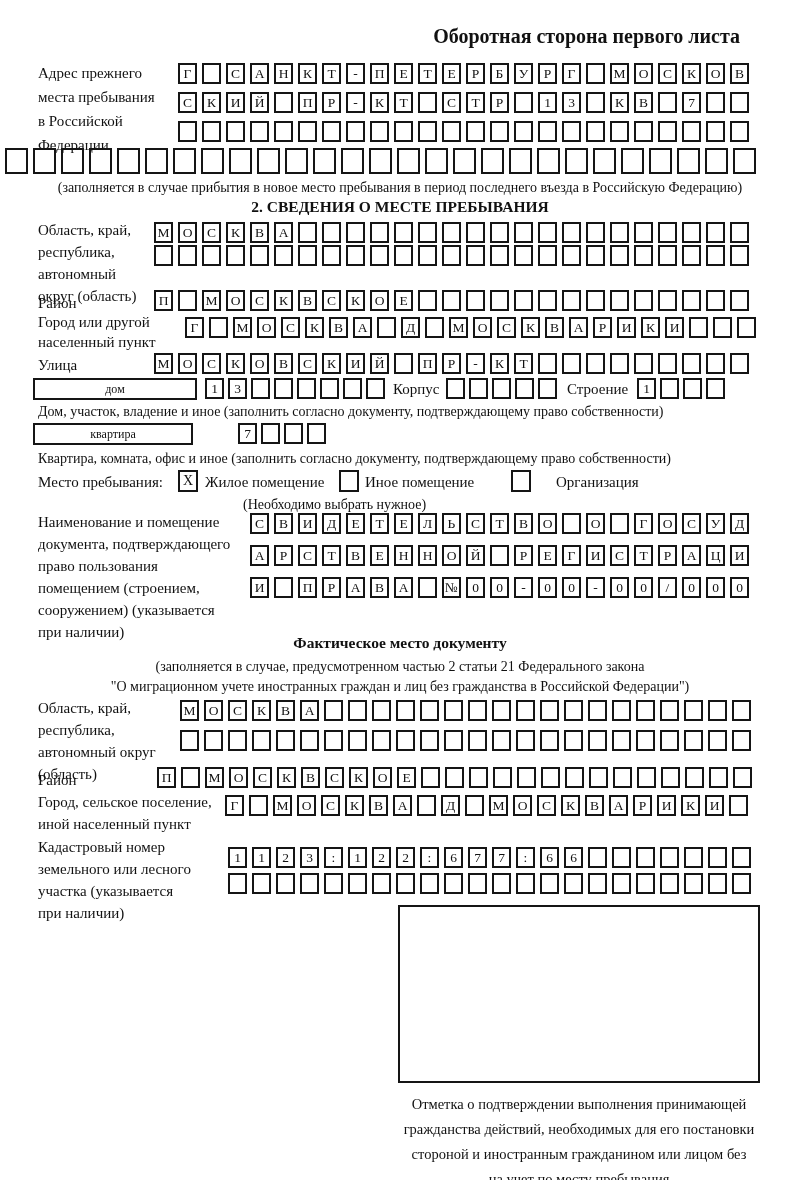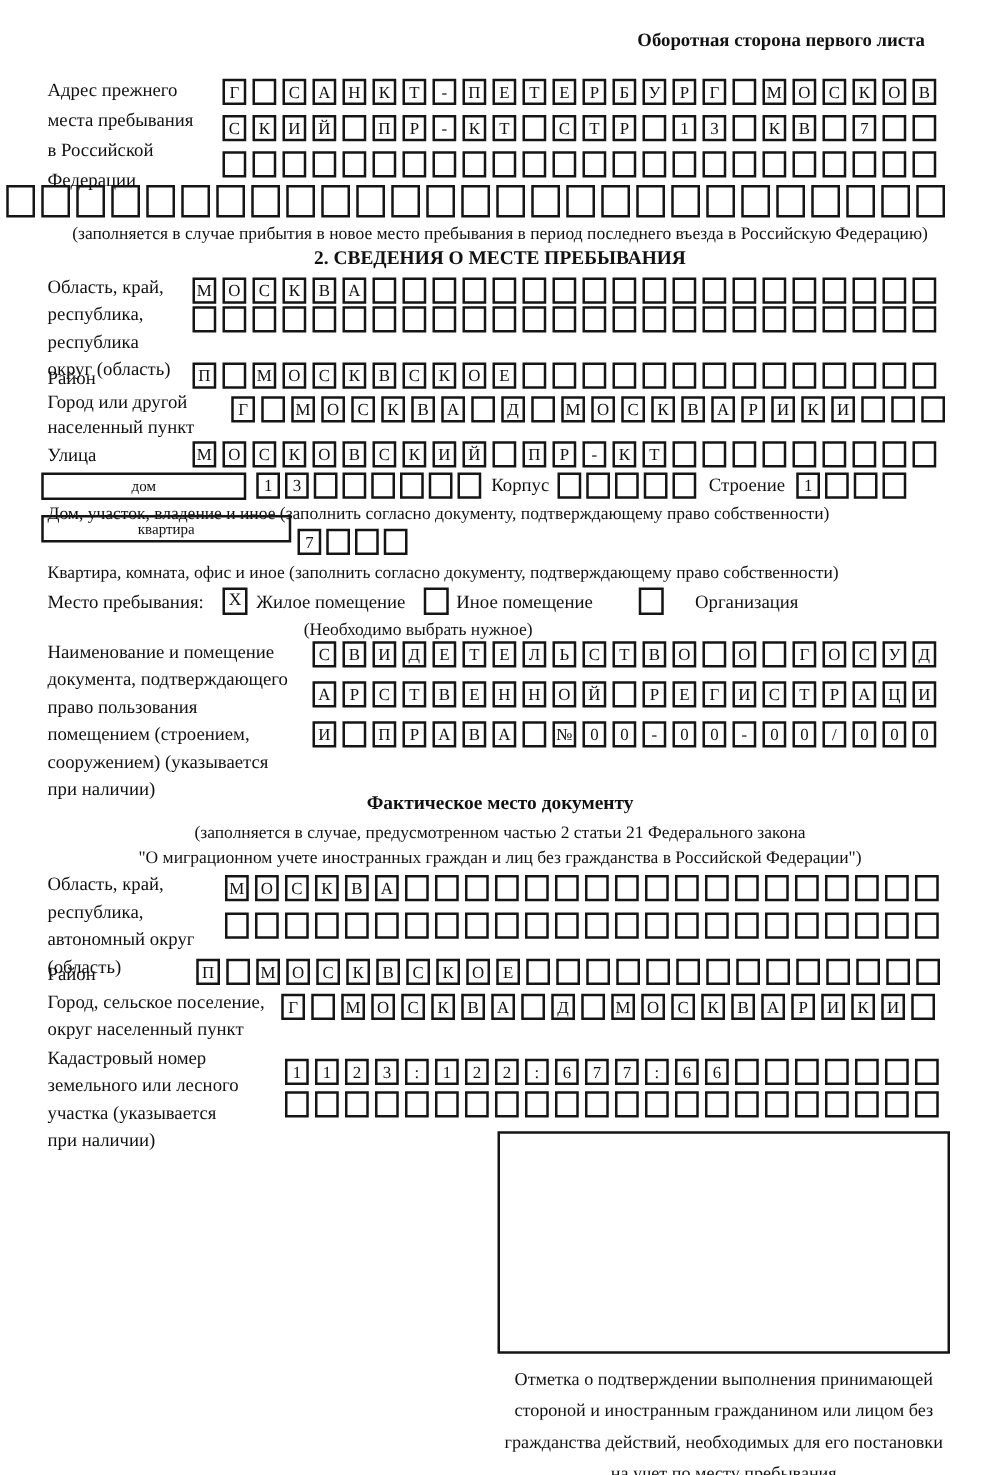--- a/index.html
+++ b/index.html
@@ -18,21 +18,21 @@
   .wbox{position:absolute;box-sizing:border-box;border:2px solid #151515;text-align:center;
         font-size:12px;}
   .chk{position:absolute;box-sizing:border-box;width:20px;height:22px;border:2px solid #151515;
        text-align:center;font-size:14px;line-height:18px;}
 </style>
 </head>
 <body>
 
 <div id="page">
 
-  <div class="abs" style="top:25px;right:60px;font-size:15px;font-weight:600;">Оборотная сторона первого листа</div>
+  <div class="abs" style="top:25px;right:60px;font-size:20px;font-weight:600;">Оборотная сторона первого листа</div>
 
   <div class="abs lbl" style="left:38px;top:64px">Адрес прежнего</div>
   <div class="abs lbl" style="left:38px;top:88px">места пребывания</div>
   <div class="abs lbl" style="left:38px;top:112px">в Российской</div>
   <div class="abs lbl" style="left:38px;top:136px">Федерации</div>
 
   <div class="cellrow" style="left:178px;top:63px">
       <span class="cell">Г</span>
       <span class="cell"></span>
       <span class="cell">С</span>
@@ -139,21 +139,21 @@
       <span class="cell"></span>
       <span class="cell"></span>
     </div>
 
   <div class="abs note center" style="top:179px">(заполняется в случае прибытия в новое место пребывания в период последнего въезда в Российскую Федерацию)</div>
 
   <div class="abs title center" style="top:198px">2. СВЕДЕНИЯ О МЕСТЕ ПРЕБЫВАНИЯ</div>
 
   <div class="abs lbl" style="left:38px;top:221px">Область, край,</div>
   <div class="abs lbl" style="left:38px;top:243px">республика,</div>
-  <div class="abs lbl" style="left:38px;top:265px">республика</div>
+  <div class="abs lbl" style="left:38px;top:265px">автономный</div>
   <div class="abs lbl" style="left:38px;top:287px">округ (область)</div>
   <div class="cellrow" style="left:154px;top:222px">
       <span class="cell">М</span>
       <span class="cell">О</span>
       <span class="cell">С</span>
       <span class="cell">К</span>
       <span class="cell">В</span>
       <span class="cell">А</span>
       <span class="cell"></span>
       <span class="cell"></span>
@@ -311,21 +311,21 @@
     </div>
   <div class="abs lbl" style="left:567px;top:380px">Строение</div>
   <div class="cellrow tight" style="left:637px;top:378px">
       <span class="cell">1</span>
       <span class="cell"></span>
       <span class="cell"></span>
       <span class="cell"></span>
     </div>
   <div class="abs note" style="left:38px;top:403px">Дом, участок, владение и иное (заполнить согласно документу, подтверждающему право собственности)</div>
 
-  <div class="wbox" style="left:33px;top:412px;width:200px;height:22px;line-height:19px;font-family:Liberation Serif, serif;">квартира</div>
+  <div class="wbox" style="left:33px;top:423px;width:160px;height:22px;line-height:19px;font-family:Liberation Serif, serif;">квартира</div>
   <div class="cellrow tight" style="left:238px;top:423px">
       <span class="cell">7</span>
       <span class="cell"></span>
       <span class="cell"></span>
       <span class="cell"></span>
     </div>
   <div class="abs note" style="left:38px;top:450px">Квартира, комната, офис и иное (заполнить согласно документу, подтверждающему право собственности)</div>
 
   <div class="abs lbl" style="left:38px;top:473px">Место пребывания:</div>
   <div class="chk" style="left:178px;top:470px">X</div>
@@ -496,21 +496,21 @@
       <span class="cell"></span>
       <span class="cell"></span>
       <span class="cell"></span>
       <span class="cell"></span>
       <span class="cell"></span>
       <span class="cell"></span>
       <span class="cell"></span>
     </div>
 
   <div class="abs lbl" style="left:38px;top:793px">Город, сельское поселение,</div>
-  <div class="abs lbl" style="left:38px;top:815px">округ населенный пункт</div>
+  <div class="abs lbl" style="left:38px;top:815px">иной населенный пункт</div>
   <div class="cellrow" style="left:225px;top:795px">
       <span class="cell">Г</span>
       <span class="cell"></span>
       <span class="cell">М</span>
       <span class="cell">О</span>
       <span class="cell">С</span>
       <span class="cell">К</span>
       <span class="cell">В</span>
       <span class="cell">А</span>
       <span class="cell"></span>
@@ -578,18 +578,18 @@
       <span class="cell"></span>
       <span class="cell"></span>
       <span class="cell"></span>
       <span class="cell"></span>
       <span class="cell"></span>
     </div>
 
   <div class="abs" style="left:398px;top:905px;width:362px;height:178px;box-sizing:border-box;border:2px solid #151515;"></div>
   <div class="abs" style="left:390px;top:1092px;width:378px;text-align:center;white-space:normal;font-size:14.5px;line-height:25px;">
     <div>Отметка о подтверждении выполнения принимающей</div>
+    <div>гражданства действий, необходимых для его постановки</div>
     <div>стороной и иностранным гражданином или лицом без</div>
-    <div>гражданства действий, необходимых для его постановки</div>
     <div>на учет по месту пребывания</div>
   </div>
 
 </div>
 
 </body></html>

